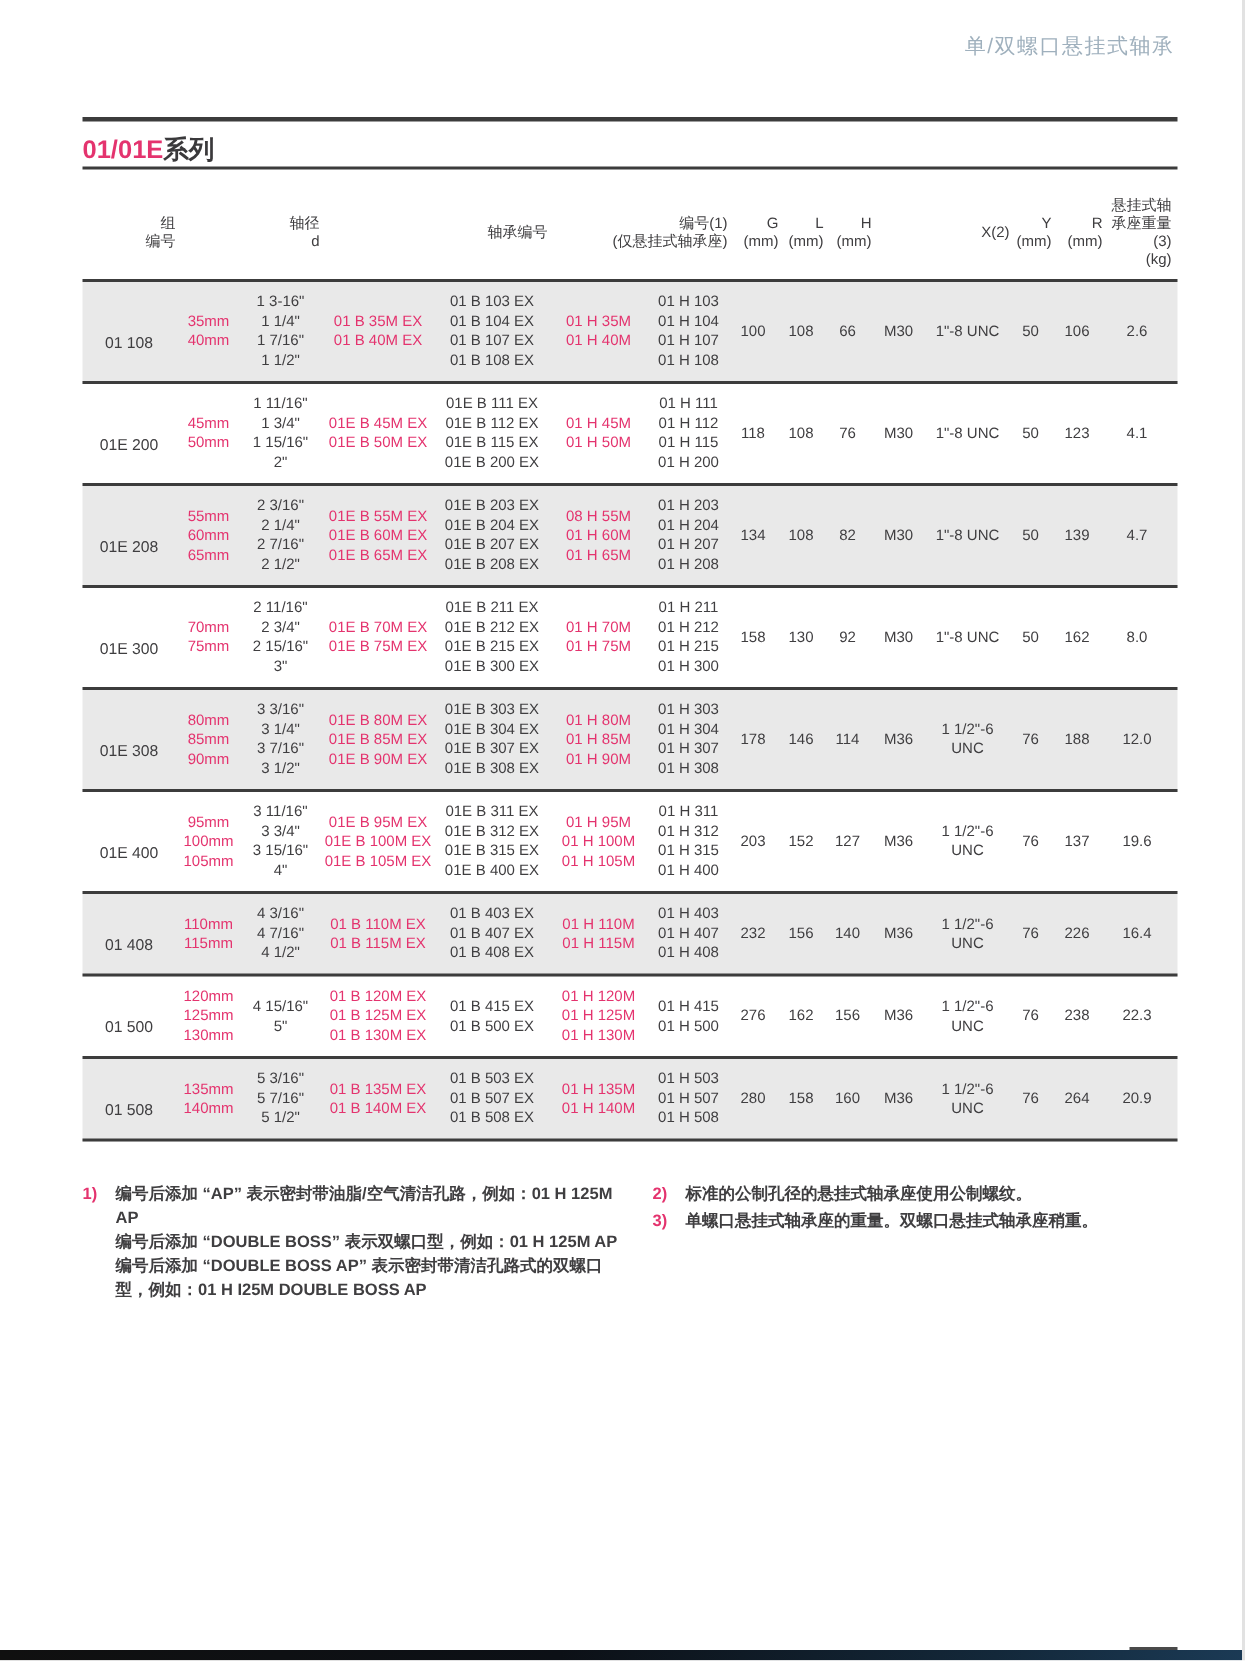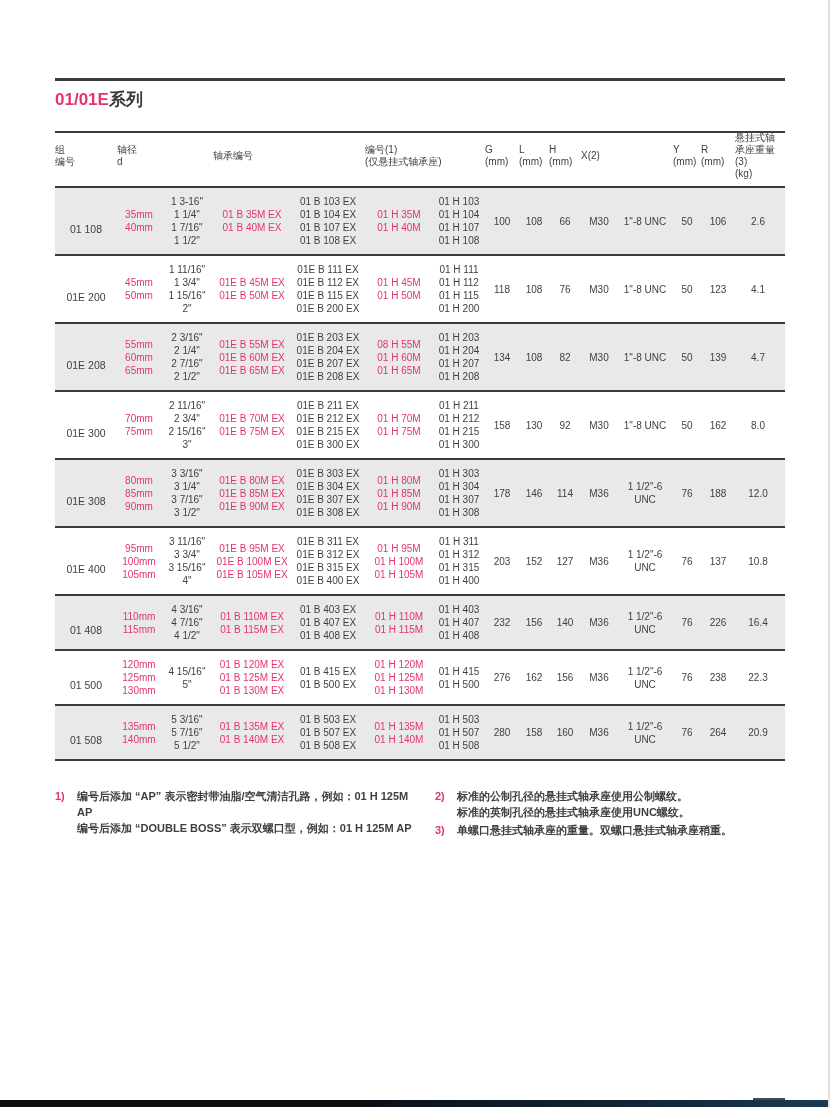--- a/index.html
+++ b/index.html
@@ -17,40 +17,40 @@
     position:absolute;top:22px;left:55px;right:45px;
     text-align:right;
     font-size:14px;
     color:#9fb0bd;
     letter-spacing:1px;
   }
   .section{
     position:absolute;top:78px;left:55px;width:730px;
     border-top:3px solid #3c3c3c;
     border-bottom:2px solid #3c3c3c;
-    padding:7px 0 20px 0;
+    padding:7px 0 0 0;
     box-sizing:border-box;
   }
   .section .accent{color:#e4336e;font-weight:bold;font-size:17px;}
   .section .rest{color:#3a393b;font-weight:bold;font-size:17px;}
   .tablewrap{
     position:absolute;top:122px;left:55px;width:730px;
   }
   .grid{
     display:grid;
     grid-template-columns:62px 44px 52px 78px 74px 68px 52px 34px 30px 32px 36px 56px 28px 34px 46px;
     align-items:center;
   }
   .thead{
     padding:10px 0 6px 0;
     border-bottom:2px solid #3c3c3c;
     font-size:10px;
     line-height:12px;
   }
-  .thead .hc{text-align:left;}
+  .thead .hc{text-align:right;}
   .sp2a{grid-column:2 / span 2;}
   .sp2b{grid-column:4 / span 2;}
   .sp2c{grid-column:6 / span 2;}
   .sp2d{grid-column:11 / span 2;}
   .trow{
     padding:7px 0;
     border-bottom:2px solid #3c3c3c;
     font-size:10px;
     line-height:13px;
   }
@@ -76,20 +76,21 @@
   .bottomdash{
     position:absolute;left:753px;bottom:6px;width:32px;height:3px;
     background:#4a4a4a;
   }
 </style>
 </head>
 <body>
 
 <div class="page">
 
+  <div class="topbar">单/双螺口悬挂式轴承</div>
 
   <div class="section">
     <span class="accent">01/01E</span><span class="rest">系列</span>
   </div>
 
   <div class="tablewrap">
 
     <div class="thead grid">
       <div class="hc">
         <div>组</div>
@@ -379,21 +380,21 @@
             <div>01 H 315</div>
             <div>01 H 400</div>
           </div>
           <div class="cell">203</div>
           <div class="cell">152</div>
           <div class="cell">127</div>
           <div class="cell">M36</div>
           <div class="cell">1 1/2"-6 UNC</div>
           <div class="cell">76</div>
           <div class="cell">137</div>
-          <div class="cell">10.8</div>
+          <div class="cell">19.6</div>
         </div>
         <div class="trow grid shaded">
           <div class="cell c-group">01 408</div>
           <div class="cell pink lines">
             <div>110mm</div>
             <div>115mm</div>
           </div>
           <div class="cell lines">
             <div>4 3/16"</div>
             <div>4 7/16"</div>
@@ -505,29 +506,29 @@
       </div>
   </div>
 
   <div class="foot">
     <div class="fcolL">
       <div class="fitem">
         <span class="fnum">1)</span>
         <span class="ftext">
           <div>编号后添加 “AP” 表示密封带油脂/空气清洁孔路，例如：01 H 125M AP</div>
           <div>编号后添加 “DOUBLE BOSS” 表示双螺口型，例如：01 H 125M AP</div>
+          <div>编号后添加 “DOUBLE BOSS AP” 表示密封带清洁孔路式的双螺口型，例如：01 H I25M DOUBLE BOSS AP</div>
         </span>
       </div>
     </div>
     <div class="fcolR">
       <div class="fitem">
         <span class="fnum">2)</span>
         <span class="ftext">
           <div>标准的公制孔径的悬挂式轴承座使用公制螺纹。</div>
-          <div>标准的英制孔径的悬挂式轴承座使用UNC螺纹。</div>
         </span>
       </div>
       <div class="fitem">
         <span class="fnum">3)</span>
         <span class="ftext">
           <div>单螺口悬挂式轴承座的重量。双螺口悬挂式轴承座稍重。</div>
         </span>
       </div>
     </div>
   </div>

